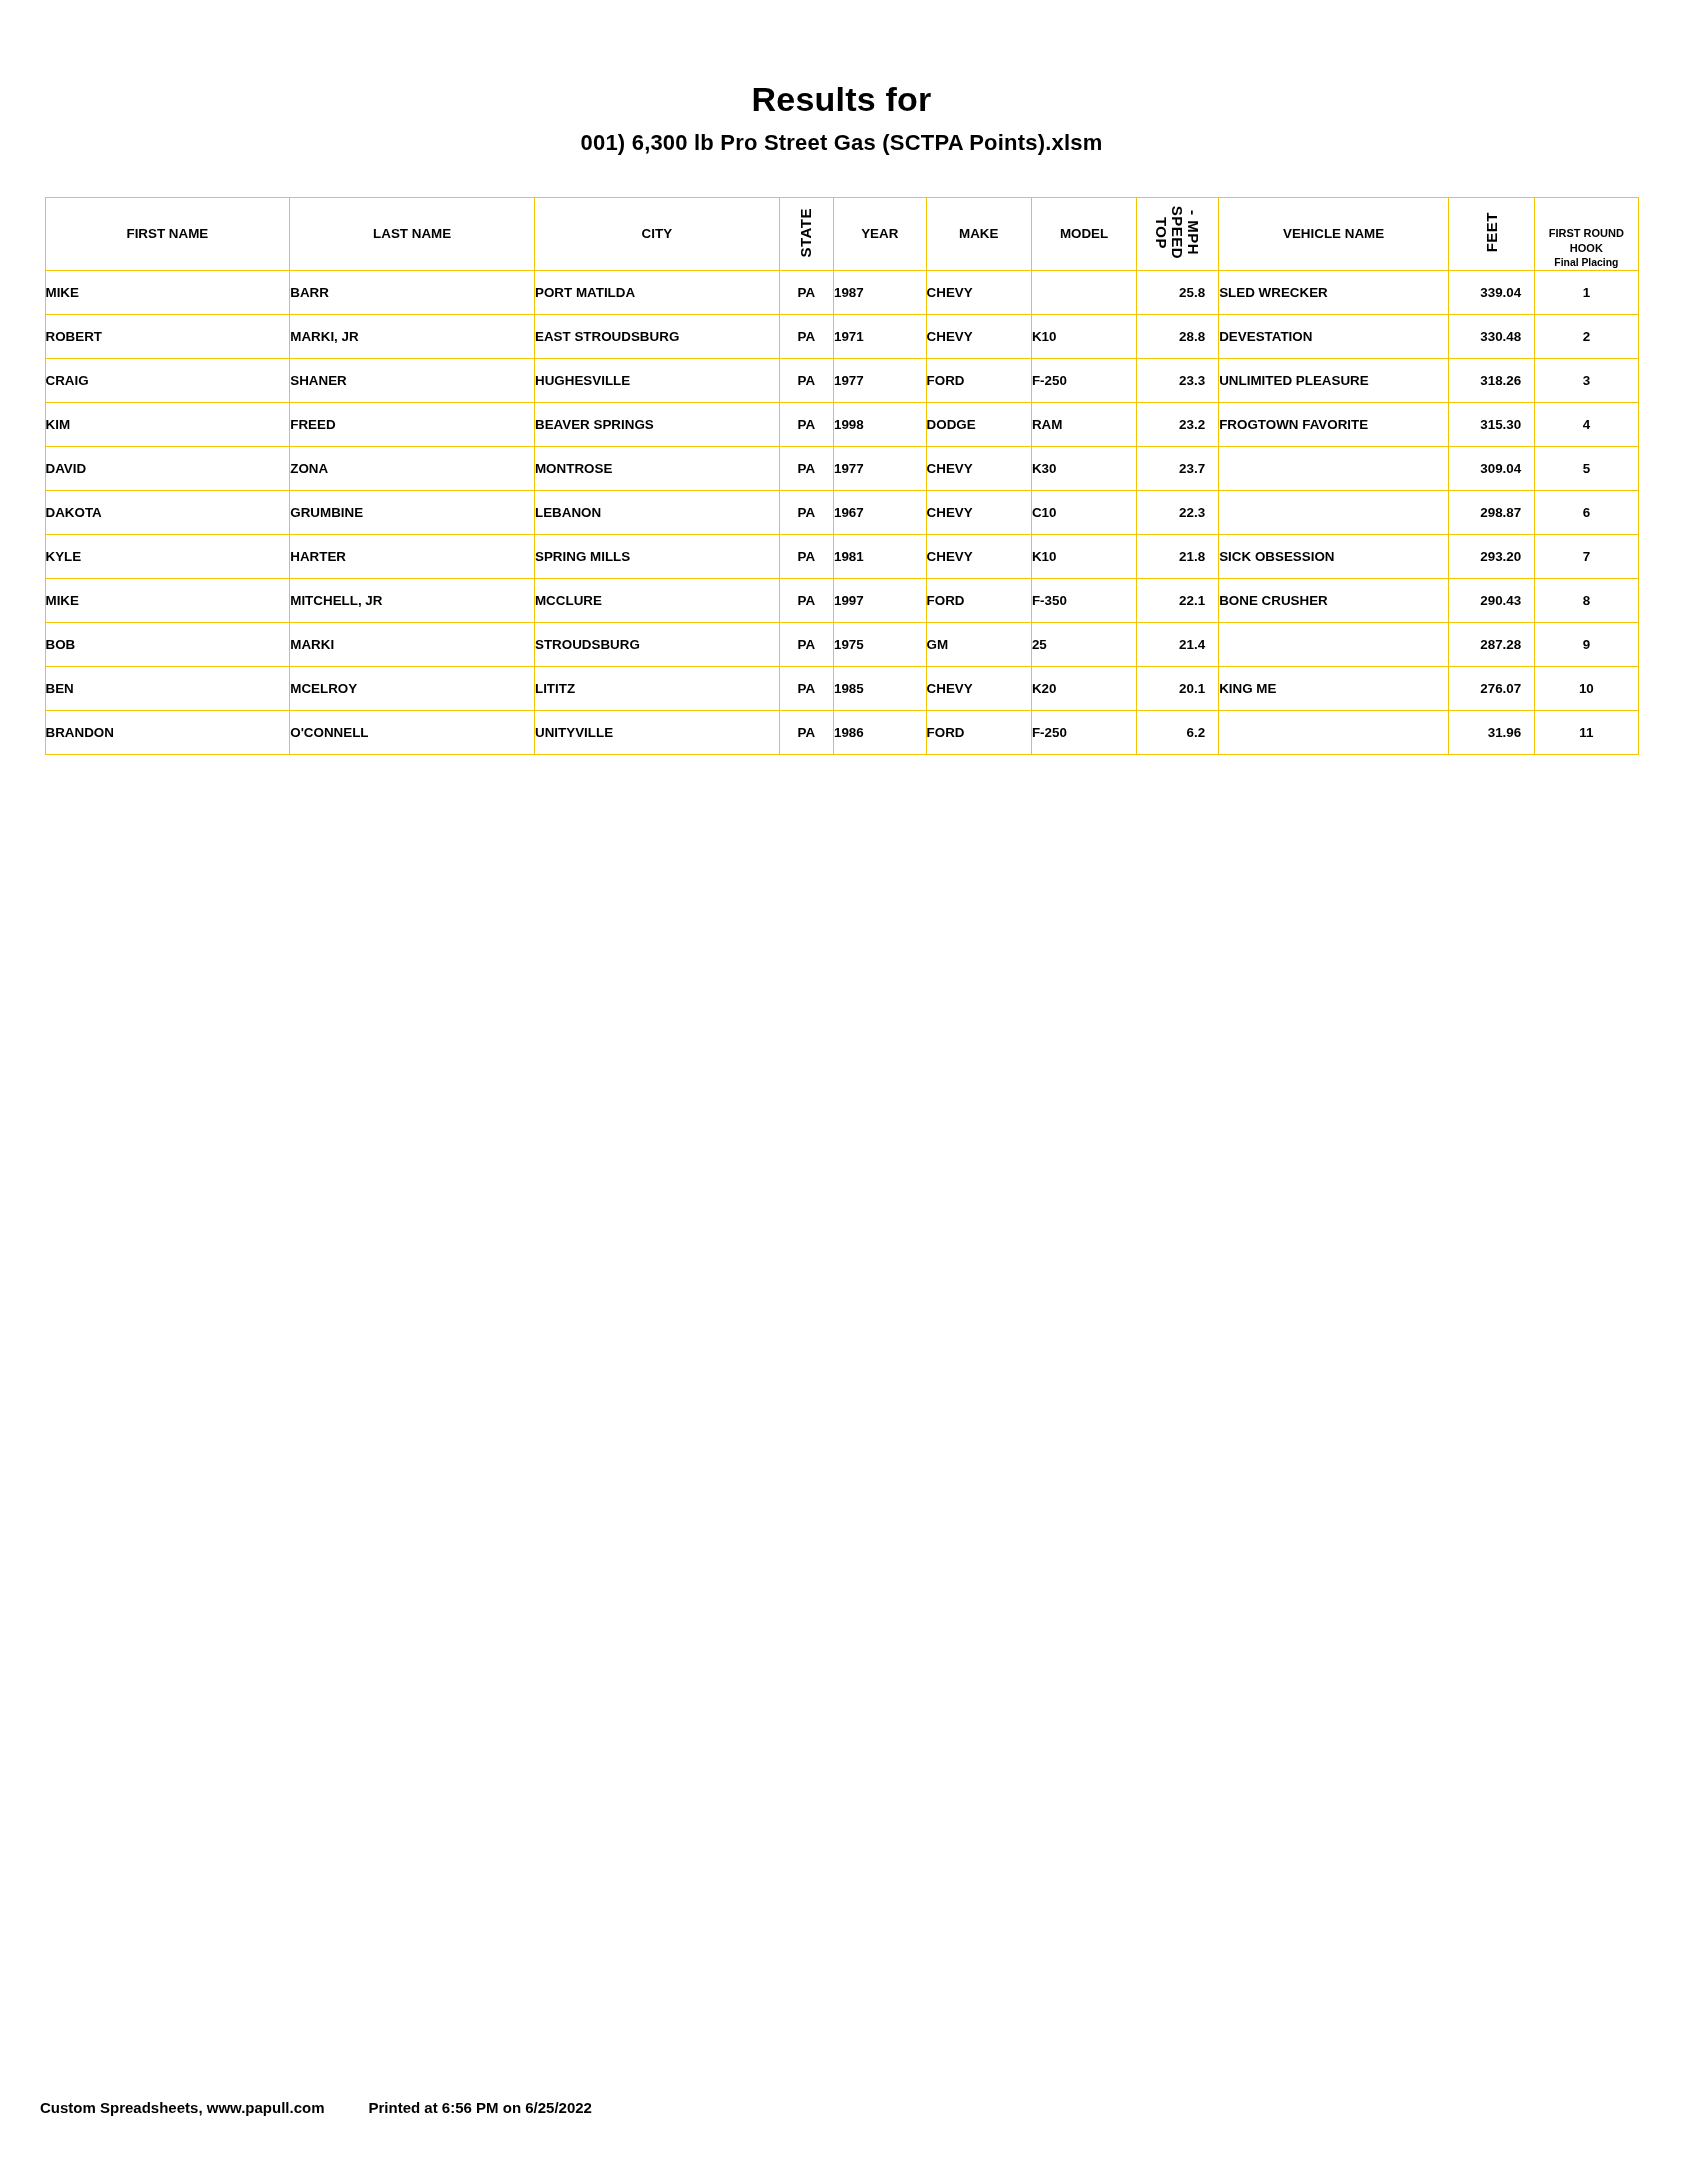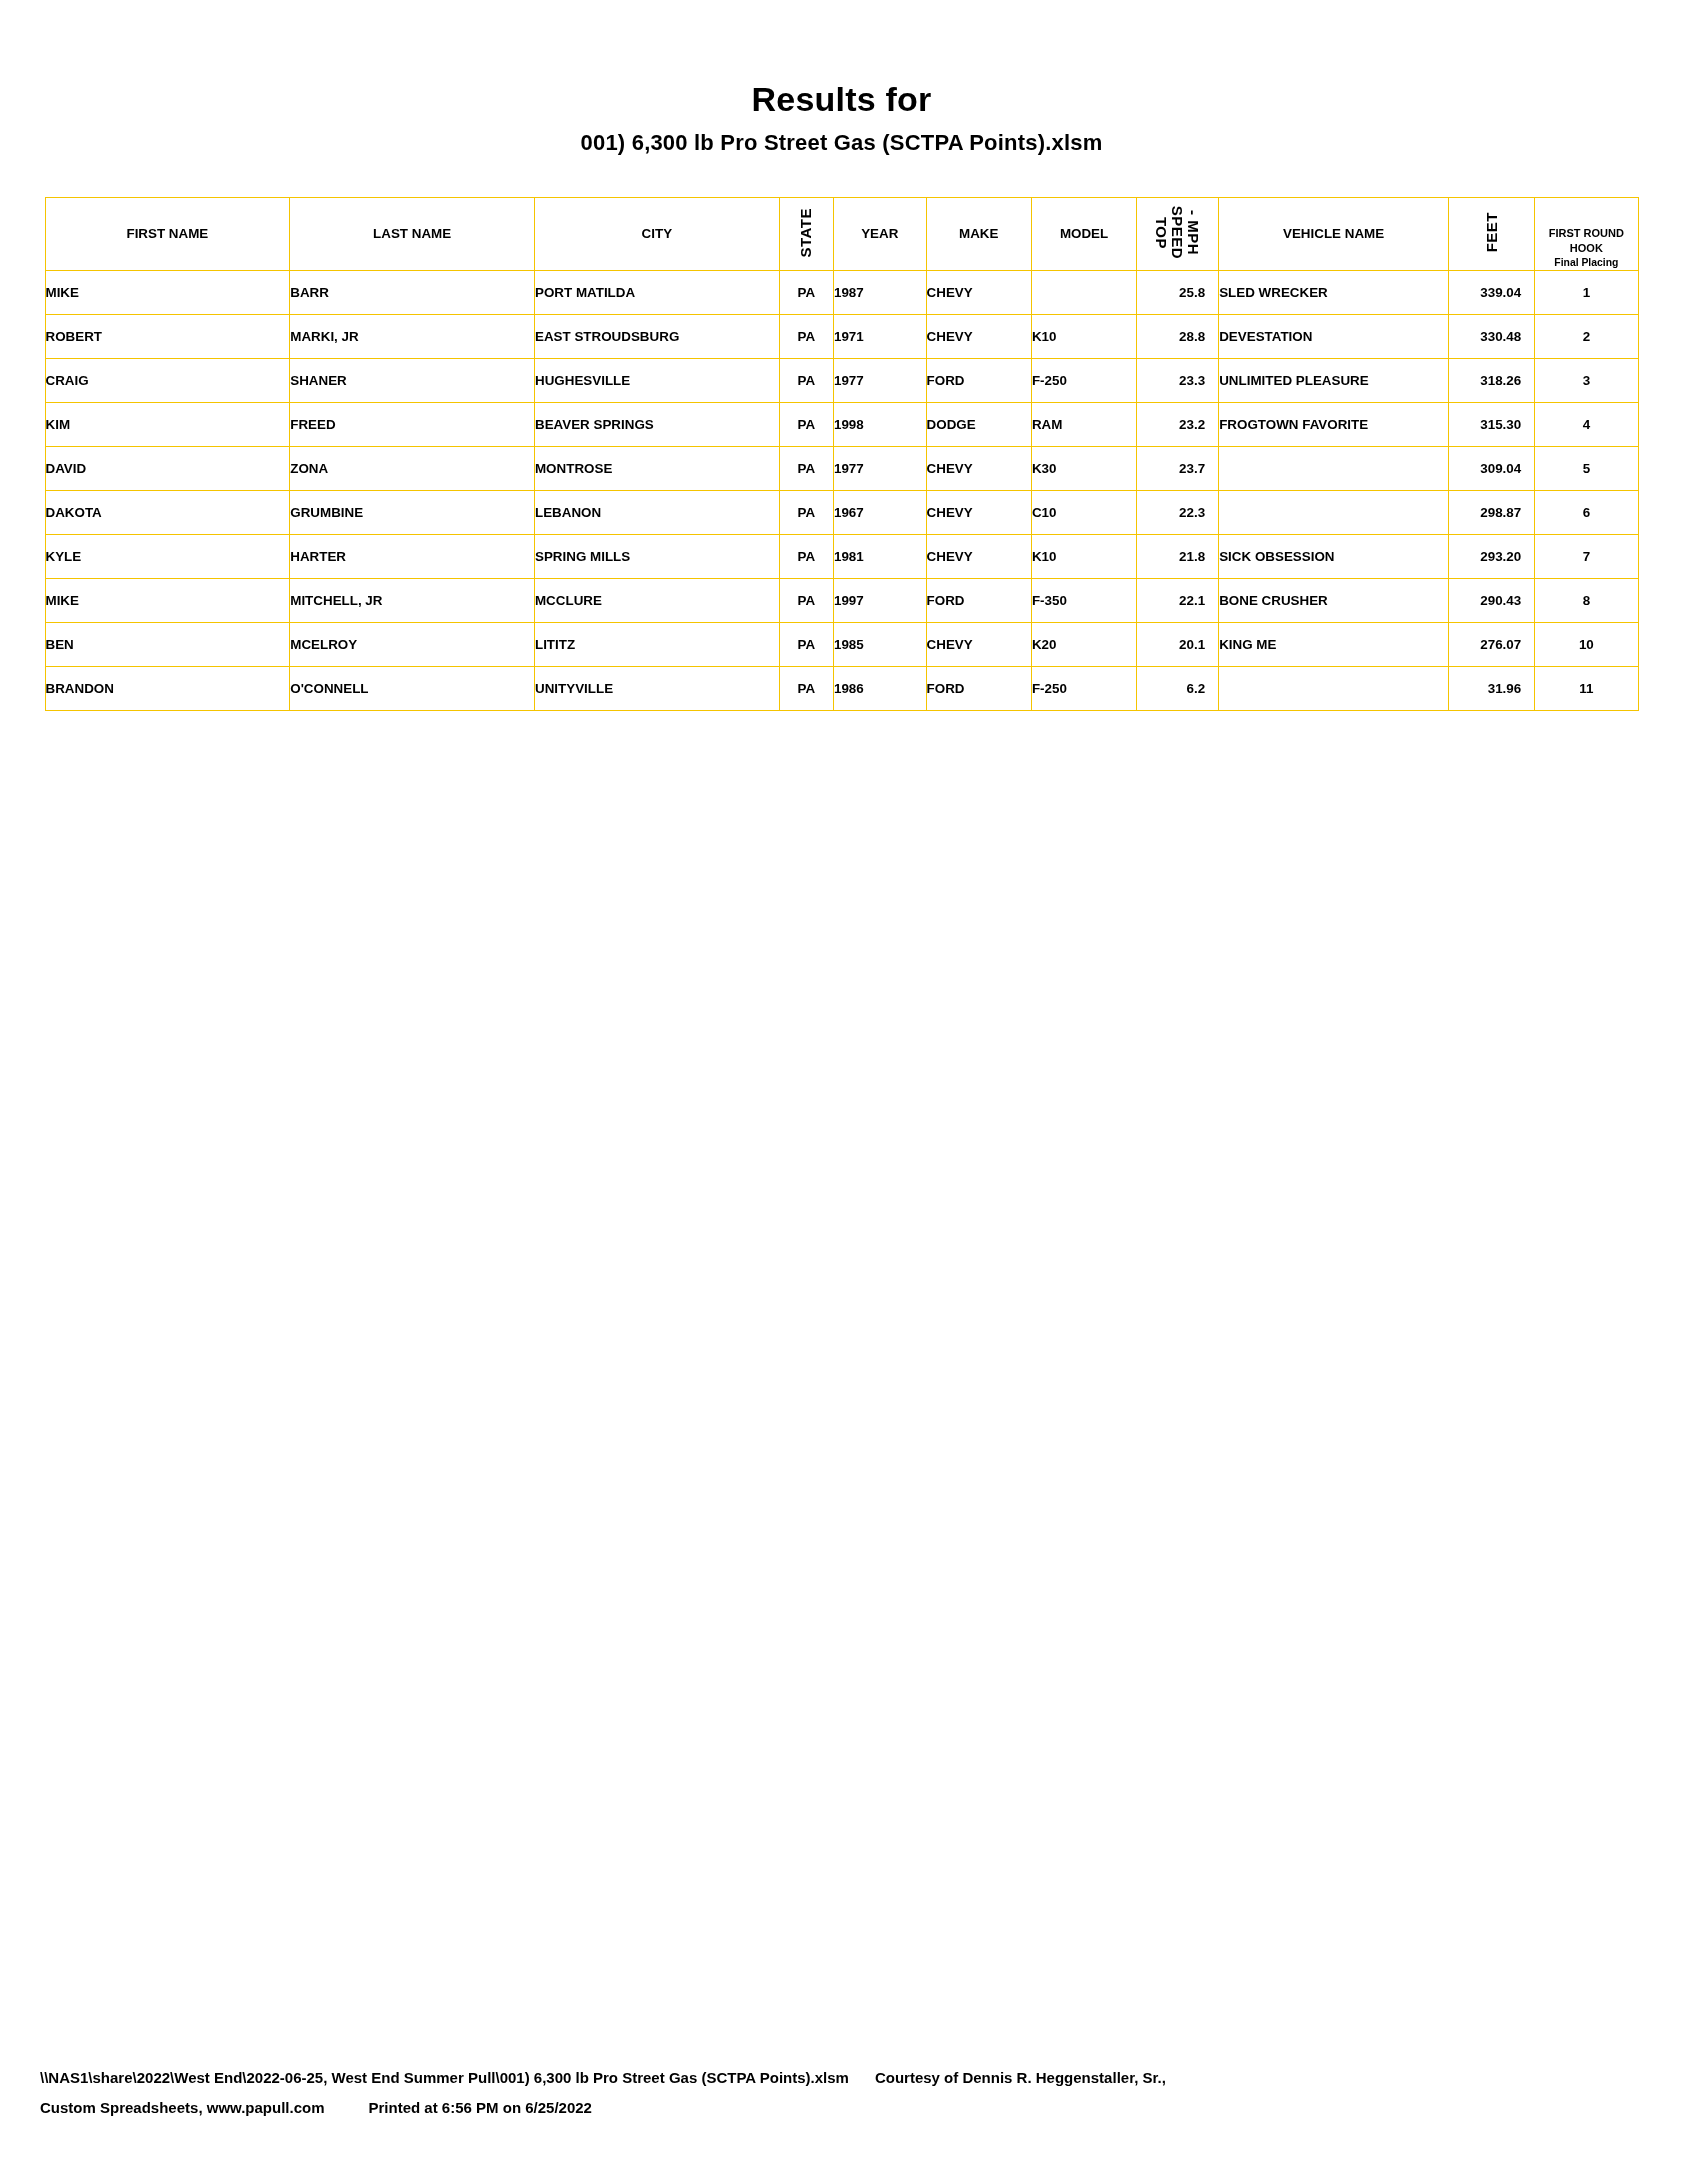--- a/index.html
+++ b/index.html
@@ -257,20 +257,33 @@
           <td class="c">PA</td>
           <td>1997</td>
           <td>FORD</td>
           <td>F-350</td>
           <td class="r">22.1</td>
           <td>BONE CRUSHER</td>
           <td class="r">290.43</td>
           <td class="c">8</td>
         </tr>
         <tr>
+          <td>BOB</td>
+          <td>MARKI</td>
+          <td>STROUDSBURG</td>
+          <td class="c">PA</td>
+          <td>1975</td>
+          <td>GM</td>
+          <td>25</td>
+          <td class="r">21.4</td>
+          <td></td>
+          <td class="r">287.28</td>
+          <td class="c">9</td>
+        </tr>
+        <tr>
           <td>BEN</td>
           <td>MCELROY</td>
           <td>LITITZ</td>
           <td class="c">PA</td>
           <td>1985</td>
           <td>CHEVY</td>
           <td>K20</td>
           <td class="r">20.1</td>
           <td>KING ME</td>
           <td class="r">276.07</td>
@@ -287,21 +300,18 @@
           <td class="r">6.2</td>
           <td></td>
           <td class="r">31.96</td>
           <td class="c">11</td>
         </tr>
       </tbody>
   </table>
 
   <div class="footer">
     <div>
-      <span>\\NAS1\share\2022\West End\2022-06-25, West End Summer Pull\001) 6,300 lb Pro Street Gas (SCTPA Points).xlsm</span><span class="gap"></span><span>Courtesy of Dennis R. Heggenstaller, Sr.,</span>
-    </div>
-    <div>
       <span>Custom Spreadsheets, www.papull.com</span><span class="gap2"></span><span>Printed at 6:56 PM on 6/25/2022</span>
     </div>
   </div>
 
 </div>
 
 
 </body></html>

